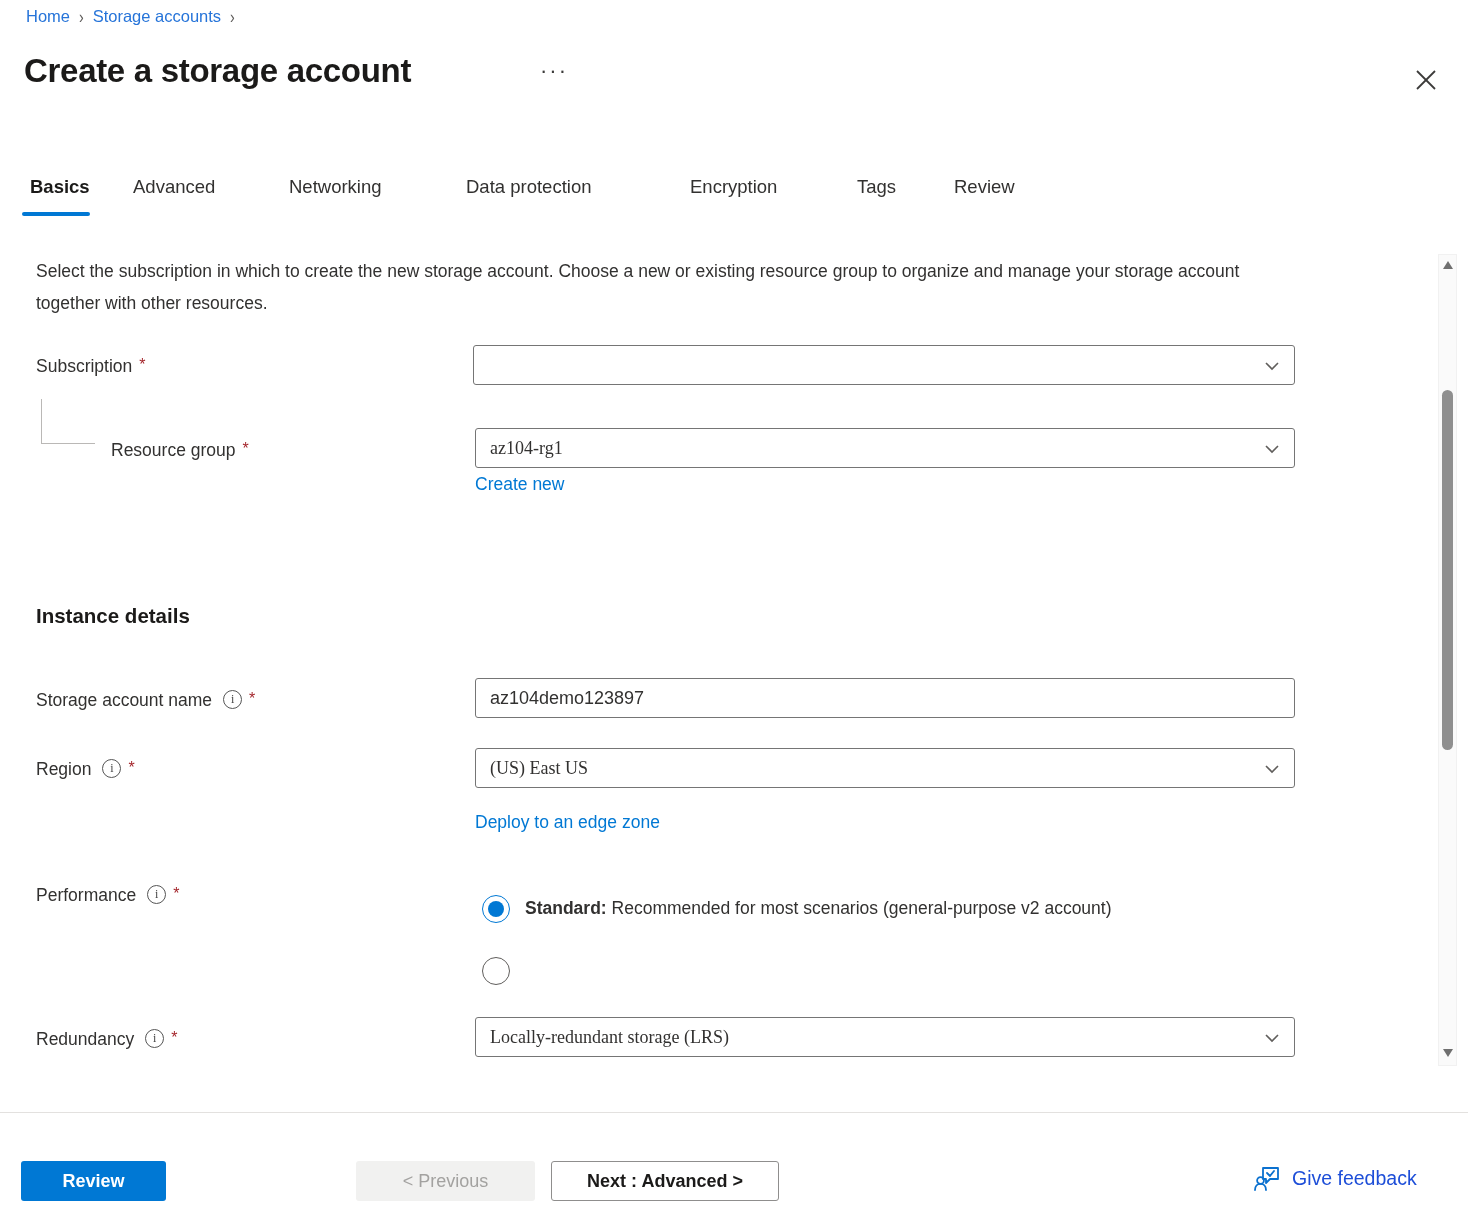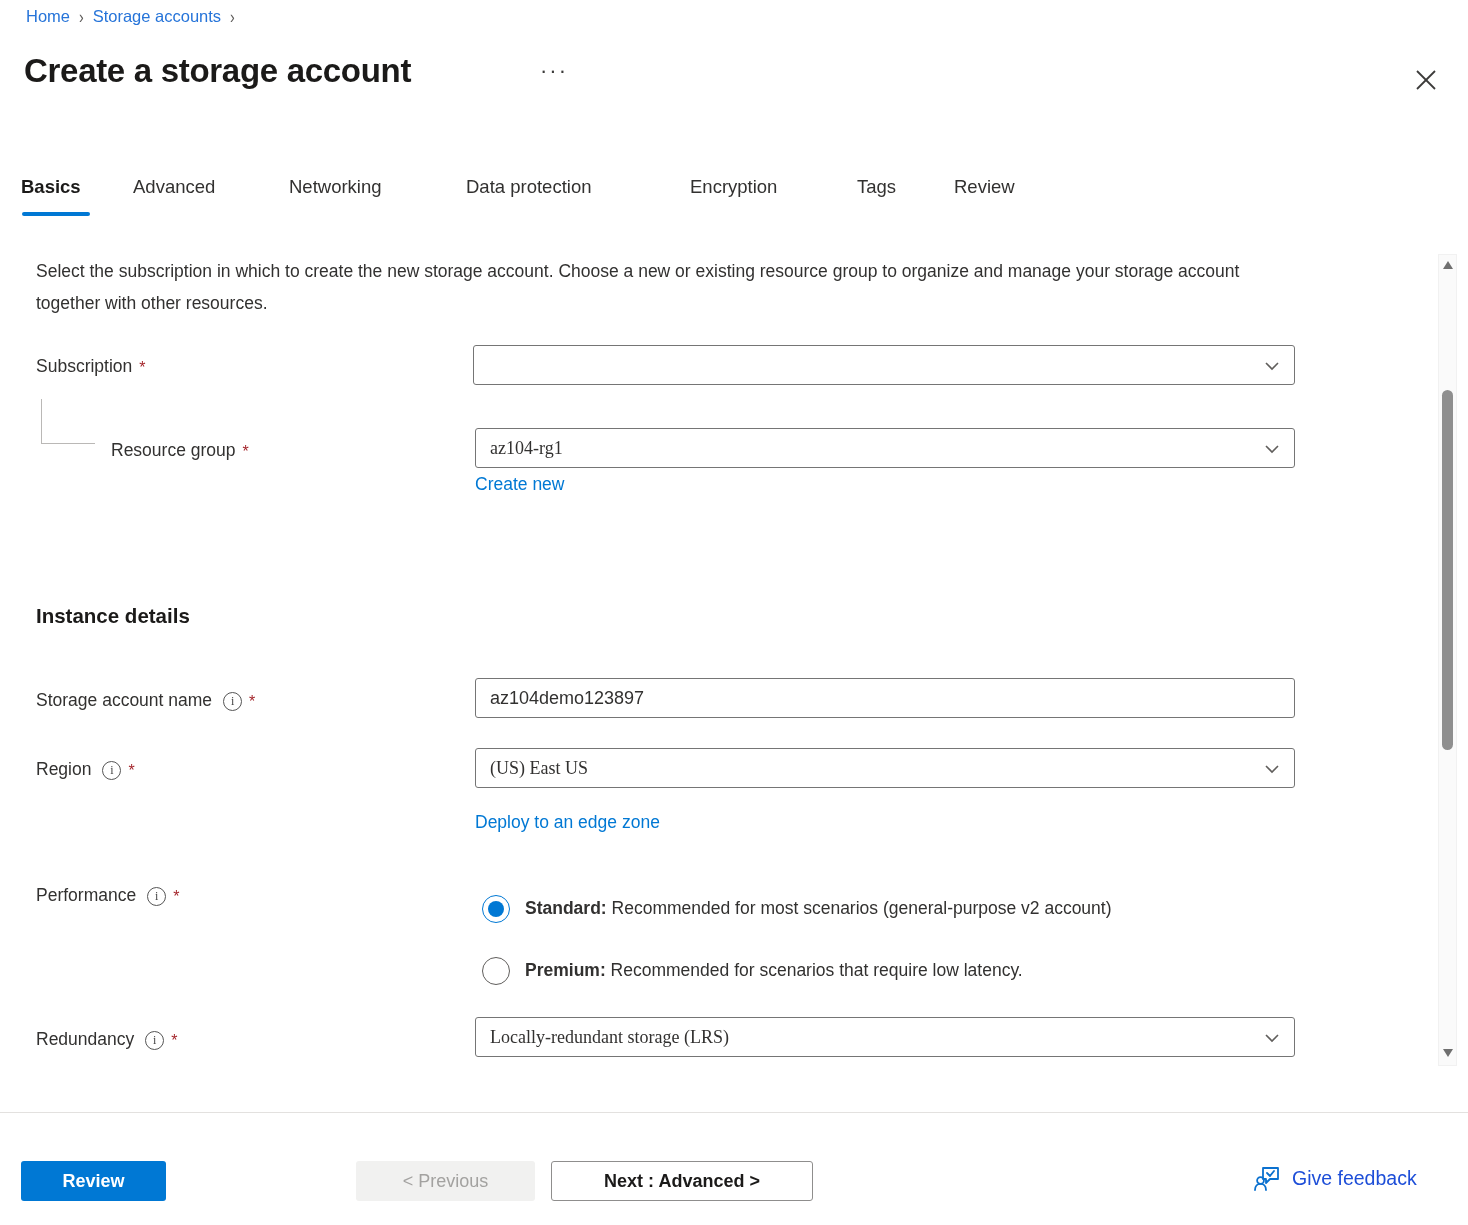--- a/index.html
+++ b/index.html
@@ -17,21 +17,21 @@
   .more-dots { position:absolute; left:540px; top:58px; font-size:22px; color:#3b3a39; letter-spacing:2px; cursor:pointer; }
   .close-btn { position:absolute; left:1410px; top:64px; width:32px; height:32px; cursor:pointer; display:flex; align-items:center; justify-content:center; }
 
   
   .tab { position:absolute; top:176px; font-size:18.5px; color:#323130; cursor:pointer; white-space:nowrap; }
   .tab.active { font-weight:700; color:#1b1a19; }
   .tab-underline { position:absolute; left:22px; top:212px; width:68px; height:4px; background:#0078d4; border-radius:2px; }
 
   .intro { position:absolute; left:36px; top:256px; width:1256px; font-size:17.5px; line-height:31.5px; color:#323130; }
 
-  .field-label { position:absolute; font-size:17.5px; color:#323130; display:flex; align-items:flex-end; }
+  .field-label { position:absolute; font-size:17.5px; color:#323130; display:flex; align-items:flex-start; }
   .req { color:#a4262c; margin-left:7px; font-size:16px; }
   .info-icon { display:inline-flex; align-items:center; justify-content:center; width:19px; height:19px; border:1px solid #555; border-radius:50%; font-size:12px; color:#444; margin-left:11px; cursor:pointer; font-family:"Liberation Serif", serif; }
 
   .combo, .textbox { position:absolute; height:40px; background:#fff; border:1px solid #757575; border-radius:3px; font-size:18px; color:#323130; display:flex; align-items:center; padding:0 14px; }
   .combo { cursor:pointer;font-family:Liberation Serif, serif; }
   .combo .chev { position:absolute; right:14px; top:13px; }
 
   .link { position:absolute; color:#0078d4; font-size:17.5px; text-decoration:none; cursor:pointer; }
 
   .l-connector { position:absolute; left:41px; top:399px; width:54px; height:45px; border-left:1.5px solid #bab8b6; border-bottom:1.5px solid #bab8b6; }
@@ -50,21 +50,21 @@
   .scroll-track { position:absolute; left:1438px; top:254px; width:19px; height:812px; background:#fafafa; border:1px solid #f1f1f1; }
   .scroll-up { position:absolute; left:1443px; top:261px; width:0; height:0; border-left:5px solid transparent; border-right:5px solid transparent; border-bottom:8px solid #6f6f6f; cursor:pointer; }
   .scroll-down { position:absolute; left:1443px; top:1049px; width:0; height:0; border-left:5px solid transparent; border-right:5px solid transparent; border-top:8px solid #6f6f6f; cursor:pointer; }
   .scroll-thumb { position:absolute; left:1442px; top:390px; width:11px; height:360px; background:#8f8f8f; border-radius:6px; cursor:pointer; }
 
   .footer-divider { position:absolute; left:0; top:1112px; width:1468px; height:1px; background:#e3e1df; }
 
   .btn { position:absolute; top:1161px; height:40px; border-radius:3px; font-size:18px; display:flex; align-items:center; justify-content:center; cursor:pointer; font-family:"Liberation Sans", sans-serif; border:none; }
   .btn-review { left:21px; width:145px; background:#0078d4; color:#fff; font-weight:600; }
   .btn-previous { left:356px; width:179px; background:#f1f1f0; color:#a3a2a0; cursor:default; }
-  .btn-next { left:551px; width:262px; background:#fff; border:1px solid #8f8e8d; color:#1b1a19; font-weight:600; }
+  .btn-next { left:551px; width:228px; background:#fff; border:1px solid #8f8e8d; color:#1b1a19; font-weight:600; }
 
   .feedback { position:absolute; left:1253px; top:1165px; display:flex; align-items:center; gap:11px; color:#1d4ed8; font-size:19.5px; cursor:pointer; }
 </style>
 </head>
 <body>
 
 <div class="page">
 
   <nav class="breadcrumb">
     <a>Home</a>
@@ -75,21 +75,21 @@
 
   <h1 class="page-title">Create a storage account</h1>
   <span class="more-dots">···</span>
   <div class="close-btn">
     <svg width="26" height="26" viewBox="0 0 26 26">
       <line x1="4" y1="4" x2="22" y2="22" stroke="#3b3a39" stroke-width="1.8"></line>
       <line x1="22" y1="4" x2="4" y2="22" stroke="#3b3a39" stroke-width="1.8"></line>
     </svg>
   </div>
 
-  <div class="tab active" style="left:21px">Basics</div>
+  <div class="tab active" style="left:30px">Basics</div>
   <div class="tab" style="left:133px">Advanced</div>
   <div class="tab" style="left:289px">Networking</div>
   <div class="tab" style="left:466px">Data protection</div>
   <div class="tab" style="left:690px">Encryption</div>
   <div class="tab" style="left:857px">Tags</div>
   <div class="tab" style="left:954px">Review</div>
   <div class="tab-underline"></div>
 
   <p class="intro">Select the subscription in which to create the new storage account. Choose a new or existing resource group to organize and manage your storage account together with other resources.</p>
 
@@ -149,24 +149,20 @@
   </div>
   <div class="radio-row" style="top:895px">
     <div class="radio-circle checked"></div>
     <div class="radio-text">
       <b>Standard:</b>
       <span>Recommended for most scenarios (general-purpose v2 account)</span>
     </div>
   </div>
   <div class="radio-row" style="top:957px">
     <div class="radio-circle"></div>
-    <div class="radio-text">
-      <b>Premium:</b>
-      <span>Recommended for scenarios that require low latency.</span>
-    </div>
   </div>
 
   <div class="field-label" style="left:36px; top:1029px">
     <span>Redundancy</span>
     <span class="info-icon">i</span>
     <span class="req">*</span>
   </div>
   <div class="combo" style="left:475px; top:1017px; width:820px">
     <span>Locally-redundant storage (LRS)</span>
     <svg class="chev" width="16" height="14" viewBox="0 0 16 14">

